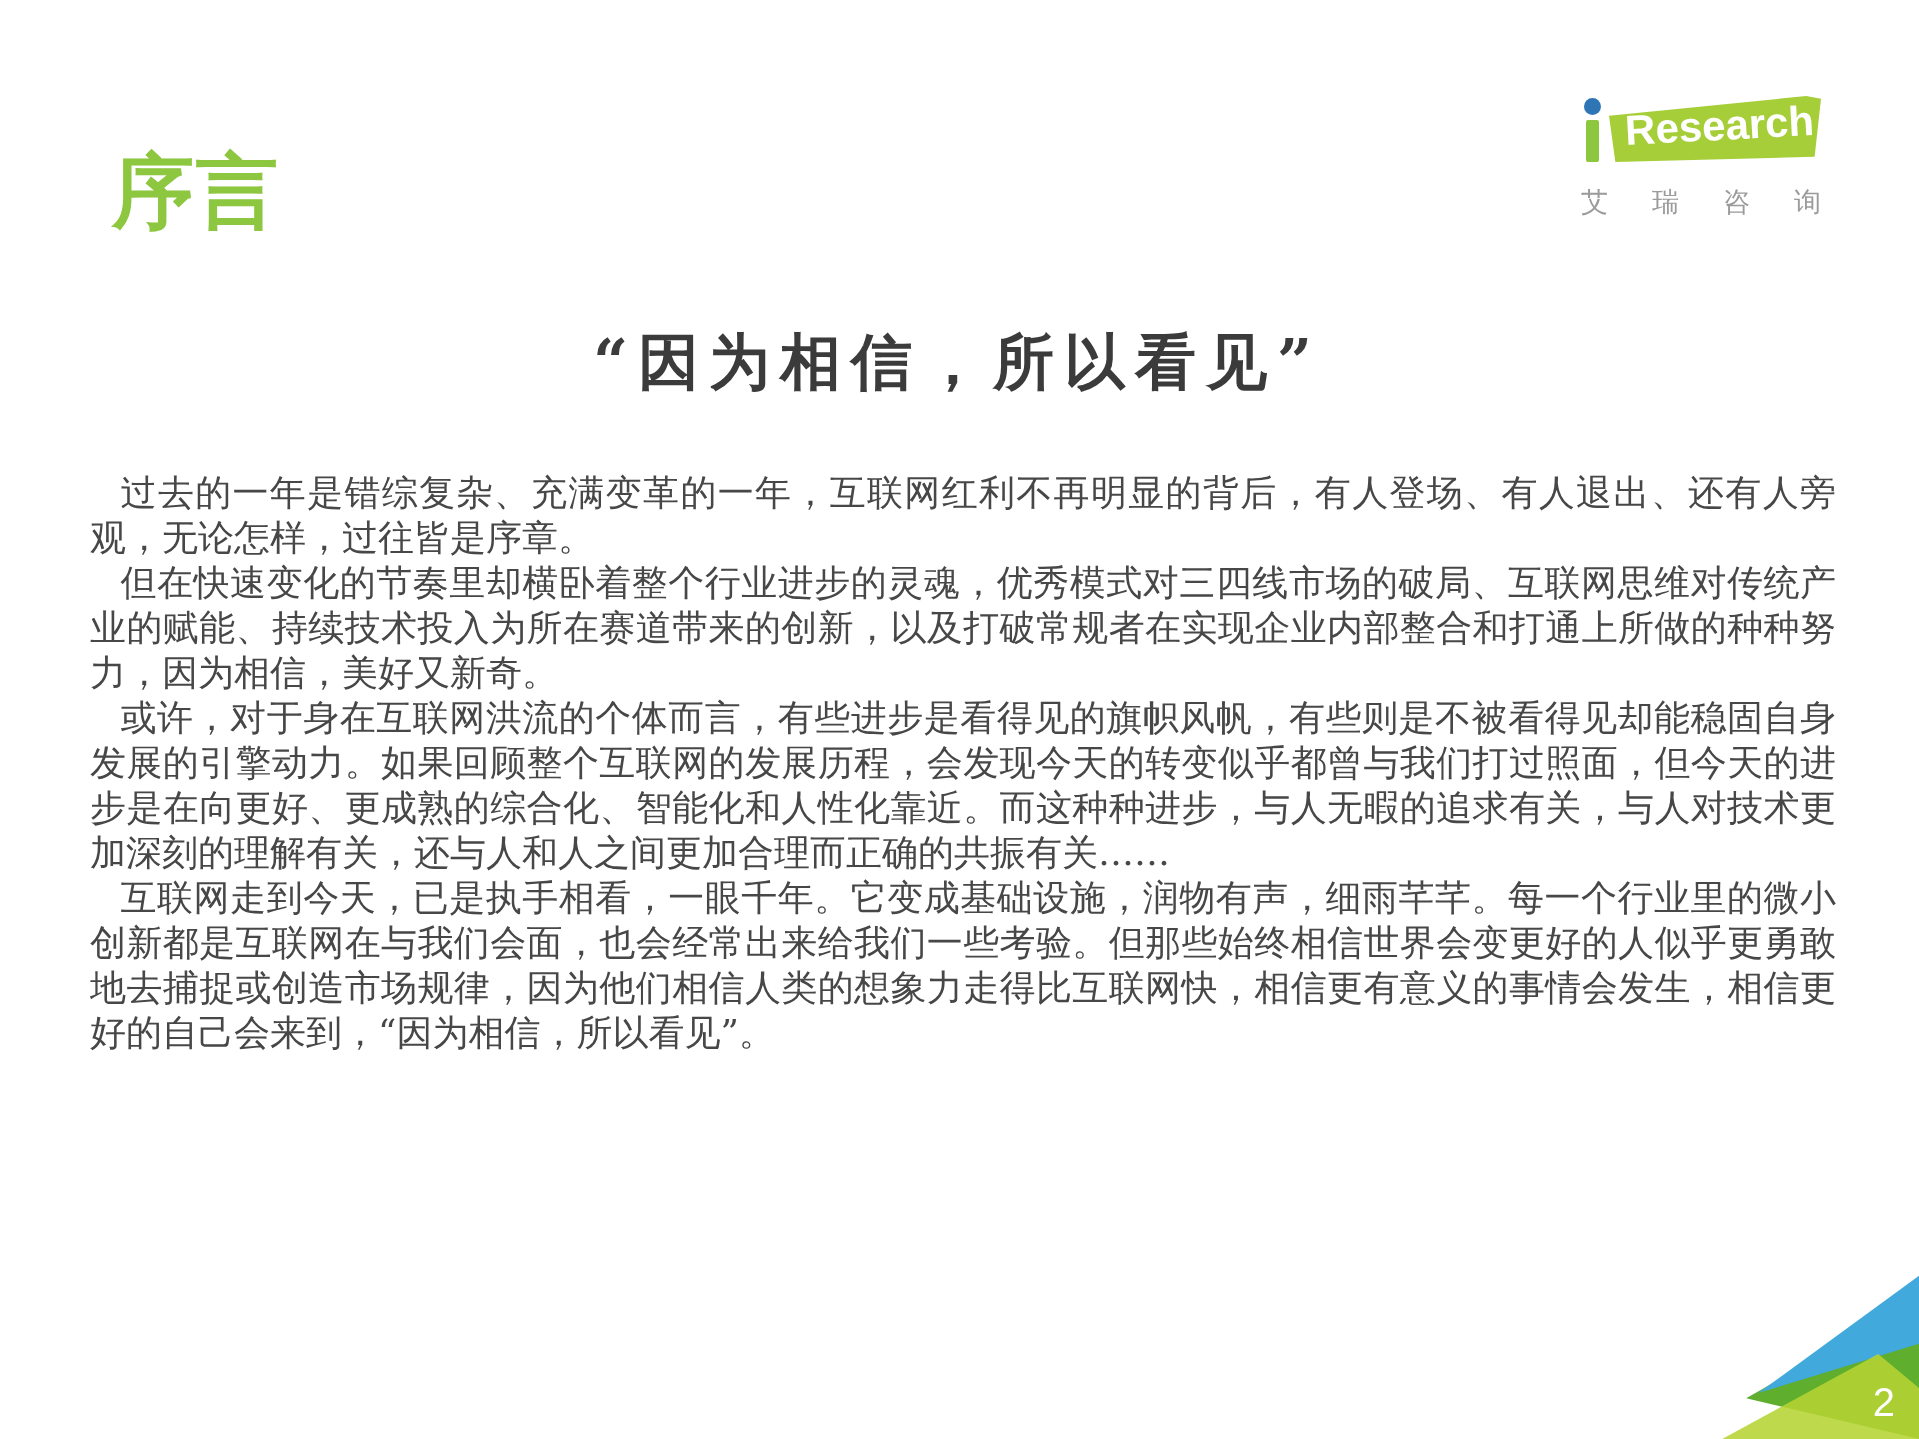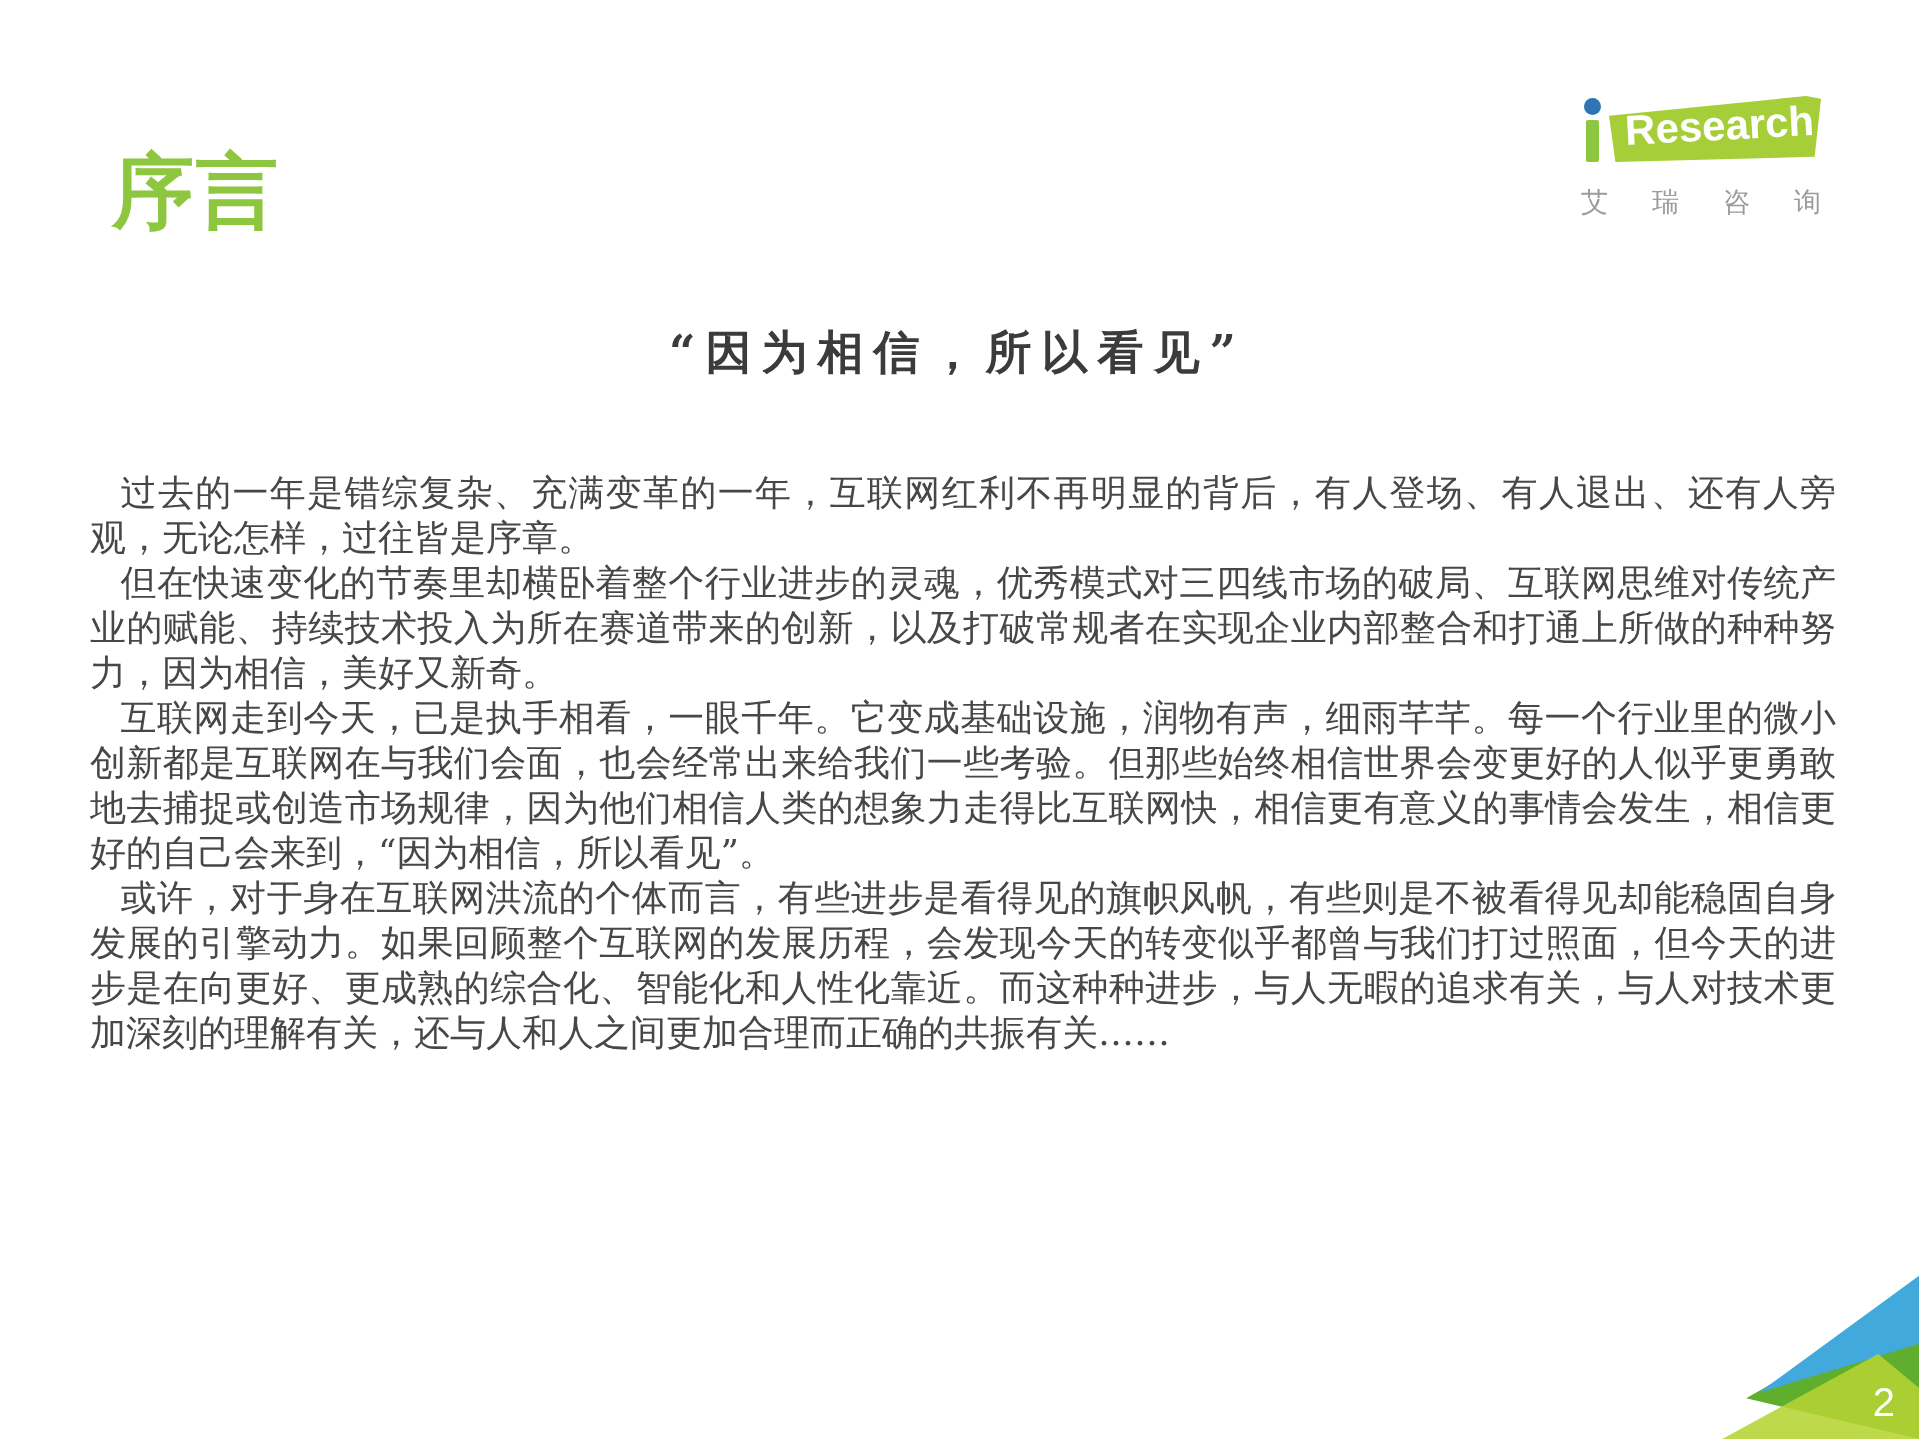--- a/index.html
+++ b/index.html
@@ -48,21 +48,21 @@
   .logo-sub{
     position:absolute;left:0px;top:100px;width:240px;
     display:flex;justify-content:space-between;
     color:#9B9B9B;font-size:27px;
     font-family:"DejaVu Sans",sans-serif;
   }
   
   .quote{
     position:absolute;left:0;top:322px;width:1915px;
     text-align:center;
-    font-size:46px;font-weight:bold;
+    font-size:61px;font-weight:bold;
     letter-spacing:10px;
     color:#3B3B3B;
     font-family:"DejaVu Serif","Liberation Serif",serif;
   }
   
   .body-text{
     position:absolute;left:90px;top:470px;width:1746px;
     color:#474747;
     font-size:36px;line-height:45px;
     text-align:justify;
@@ -115,22 +115,22 @@
     <span>咨</span>
     <span>询</span>
   </div>
 </div>
 
 <div class="quote">“因为相信，所以看见”</div>
 
 <div class="body-text">
   <p>过去的一年是错综复杂、充满变革的一年，互联网红利不再明显的背后，有人登场、有人退出、还有人旁观，无论怎样，过往皆是序章。</p>
   <p>但在快速变化的节奏里却横卧着整个行业进步的灵魂，优秀模式对三四线市场的破局、互联网思维对传统产业的赋能、持续技术投入为所在赛道带来的创新，以及打破常规者在实现企业内部整合和打通上所做的种种努力，因为相信，美好又新奇。</p>
+  <p>或许，对于身在互联网洪流的个体而言，有些进步是看得见的旗帜风帆，有些则是不被看得见却能稳固自身发展的引擎动力。如果回顾整个互联网的发展历程，会发现今天的转变似乎都曾与我们打过照面，但今天的进步是在向更好、更成熟的综合化、智能化和人性化靠近。而这种种进步，与人无暇的追求有关，与人对技术更加深刻的理解有关，还与人和人之间更加合理而正确的共振有关……</p>
   <p>互联网走到今天，已是执手相看，一眼千年。它变成基础设施，润物有声，细雨芊芊。每一个行业里的微小创新都是互联网在与我们会面，也会经常出来给我们一些考验。但那些始终相信世界会变更好的人似乎更勇敢地去捕捉或创造市场规律，因为他们相信人类的想象力走得比互联网快，相信更有意义的事情会发生，相信更好的自己会来到，“因为相信，所以看见”。</p>
-  <p>或许，对于身在互联网洪流的个体而言，有些进步是看得见的旗帜风帆，有些则是不被看得见却能稳固自身发展的引擎动力。如果回顾整个互联网的发展历程，会发现今天的转变似乎都曾与我们打过照面，但今天的进步是在向更好、更成熟的综合化、智能化和人性化靠近。而这种种进步，与人无暇的追求有关，与人对技术更加深刻的理解有关，还与人和人之间更加合理而正确的共振有关……</p>
 </div>
 
 <div class="corner">
   <div class="tri tri-green"></div>
   <div class="tri tri-blue"></div>
   <div class="tri tri-lime"></div>
   <span class="page-number">2</span>
 </div>
 
 </body></html>

